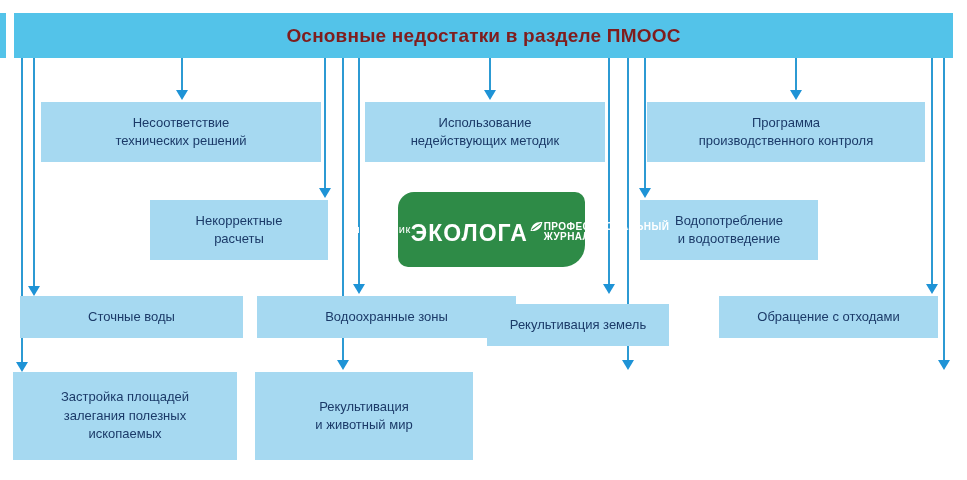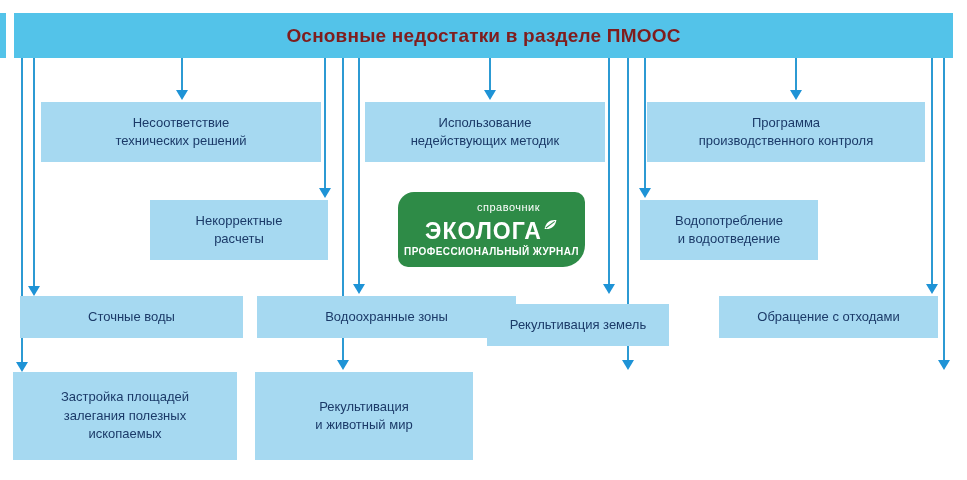--- a/index.html
+++ b/index.html
@@ -26,21 +26,21 @@
     border-top:10px solid #1e93d6;
   }
   .node{
     position:absolute;background:#a6d9f1;z-index:2;
     display:flex;align-items:center;justify-content:center;text-align:center;
     color:#1b3a68;font-size:13px;line-height:1.42;white-space:pre-line;
   }
   .logo{
     position:absolute;left:398px;top:192px;width:187px;height:75px;z-index:3;
     background:#2e8b47;border-radius:16px 10px 22px 10px;
-    display:flex;flex-direction:column;align-items:center;justify-content:center;
+    display:flex;flex-direction:row;align-items:center;justify-content:center;
     color:#ffffff;
   }
   .logo-top{font-size:11px;letter-spacing:.5px;margin-left:34px;line-height:1;}
   .logo-mid{display:flex;align-items:flex-start;line-height:1;margin-top:7px;justify-content:center;}
   .logo-name{font-size:23px;font-weight:bold;letter-spacing:1px;}
   .logo-leaf{width:15px;height:15px;margin-left:1px;margin-top:-3px;transform:rotate(8deg);}
   .logo-bottom{font-size:10px;font-weight:bold;letter-spacing:.4px;margin-top:4px;line-height:1;}
 </style>
 </head>
 <body>

